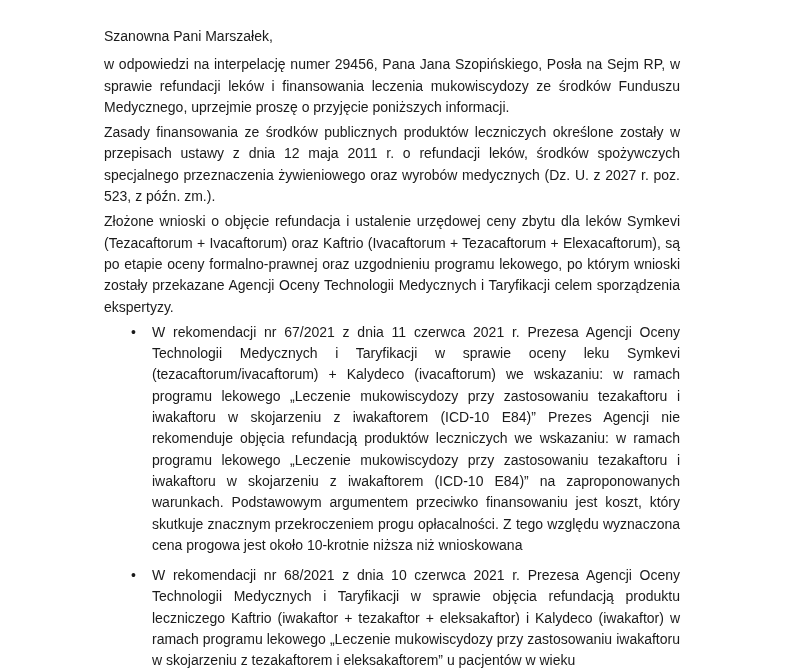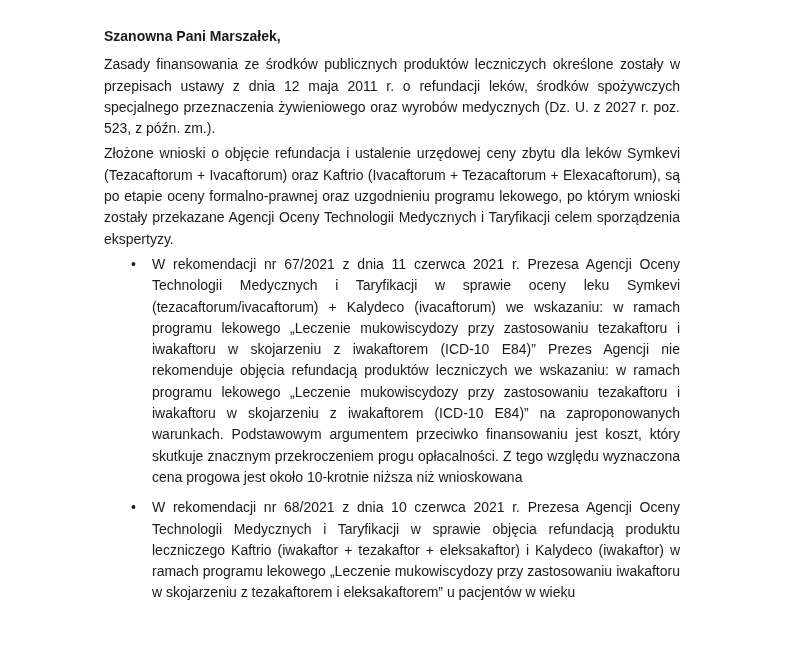--- a/index.html
+++ b/index.html
@@ -20,21 +20,20 @@
     left: 104px;
     top: 0;
     width: 576px;
     padding-top: 26px;
     font-size: 14px;
     line-height: 21.3px;
   }
   .salutation {
     margin: 0 0 7px 0;
     text-align: left;
-    font-weight: bold;
   }
   .para {
     margin: 0 0 4px 0;
     text-align: justify;
     text-justify: inter-word;
   }
   .bullets {
     list-style: none;
     margin: 4px 0 0 0;
     padding: 0 0 0 48px;
@@ -51,20 +50,21 @@
     top: 0;
   }
 </style>
 </head>
 <body>
 
 <div class="document">
 
   <p class="salutation">Szanowna Pani Marszałek,</p>
 
+  <p class="para">w odpowiedzi na interpelację numer 29456, Pana Jana Szopińskiego, Posła na Sejm RP, w sprawie refundacji leków i finansowania leczenia mukowiscydozy ze środków Funduszu Medycznego, uprzejmie proszę o przyjęcie poniższych informacji.</p>
 
   <p class="para">Zasady finansowania ze środków publicznych produktów leczniczych określone zostały w przepisach ustawy z dnia 12 maja 2011 r. o refundacji leków, środków spożywczych specjalnego przeznaczenia żywieniowego oraz wyrobów medycznych (Dz. U. z 2027 r. poz. 523, z późn. zm.).</p>
 
   <p class="para">Złożone wnioski o objęcie refundacja i ustalenie urzędowej ceny zbytu dla leków Symkevi (Tezacaftorum + Ivacaftorum) oraz Kaftrio (Ivacaftorum + Tezacaftorum + Elexacaftorum), są po etapie oceny formalno-prawnej oraz uzgodnieniu programu lekowego, po którym wnioski zostały przekazane Agencji Oceny Technologii Medycznych i Taryfikacji celem sporządzenia ekspertyzy.</p>
 
   <ul class="bullets">
     <li class="bullet">
       <span class="marker">•</span><span>W rekomendacji nr 67/2021 z dnia 11 czerwca 2021 r. Prezesa Agencji Oceny Technologii Medycznych i Taryfikacji w sprawie oceny leku Symkevi (tezacaftorum/ivacaftorum) + Kalydeco (ivacaftorum) we wskazaniu: w ramach programu lekowego „Leczenie mukowiscydozy przy zastosowaniu tezakaftoru i iwakaftoru w skojarzeniu z iwakaftorem (ICD-10 E84)” Prezes Agencji nie rekomenduje objęcia refundacją produktów leczniczych we wskazaniu: w ramach programu lekowego „Leczenie mukowiscydozy przy zastosowaniu tezakaftoru i iwakaftoru w skojarzeniu z iwakaftorem (ICD-10 E84)” na zaproponowanych warunkach. Podstawowym argumentem przeciwko finansowaniu jest koszt, który skutkuje znacznym przekroczeniem progu opłacalności. Z tego względu wyznaczona cena progowa jest około 10-krotnie niższa niż wnioskowana</span>
     </li>
     <li class="bullet">

